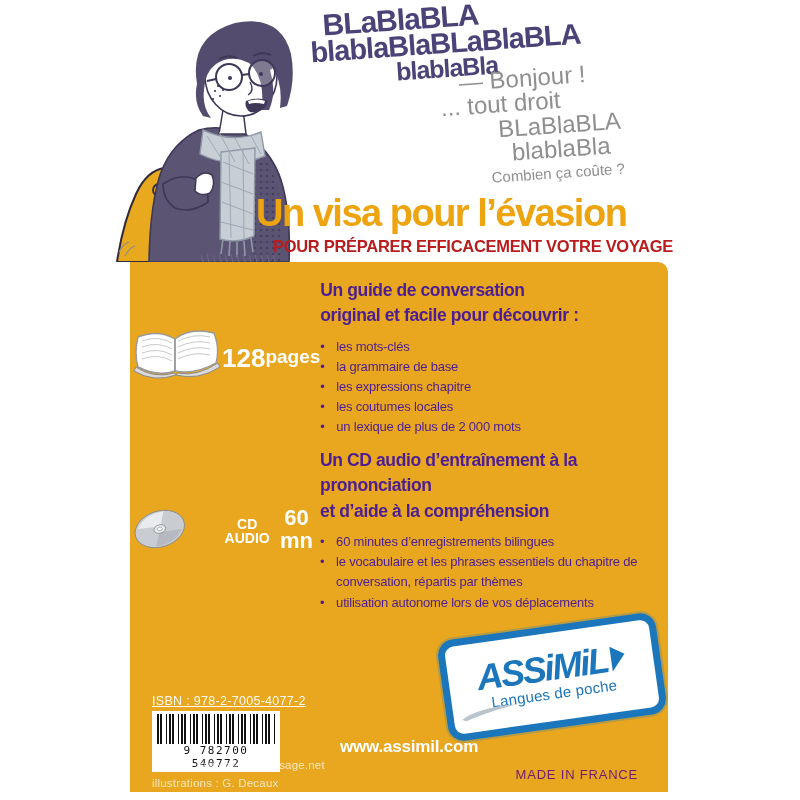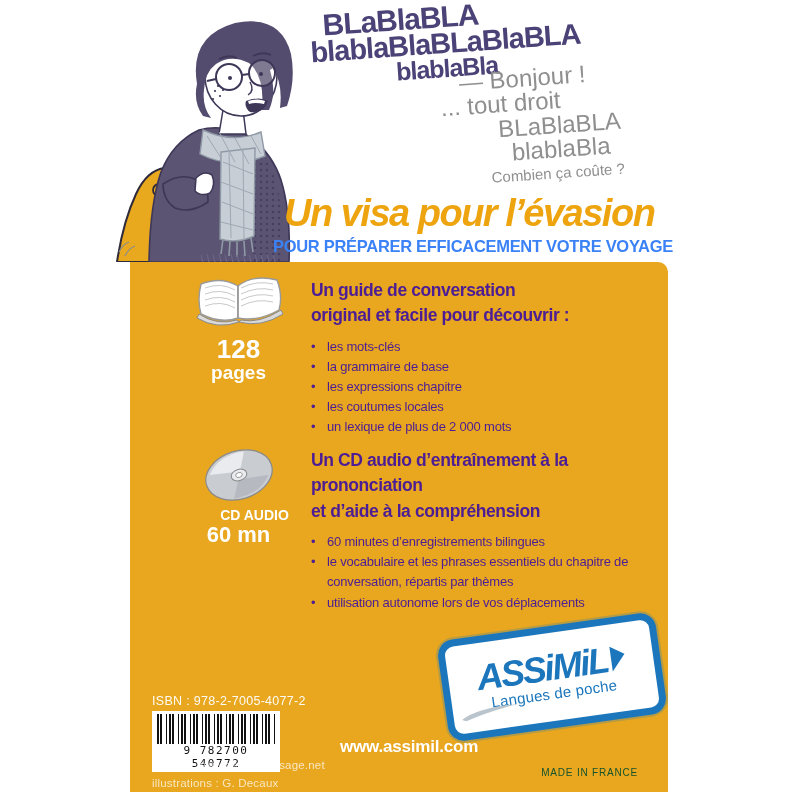--- a/index.html
+++ b/index.html
@@ -19,34 +19,34 @@
   .dialogue{position:absolute;left:436px;top:66px;width:190px;
     transform:rotate(-4deg);color:#8F8F8F;line-height:1.02;}
   .dlg{display:block;white-space:nowrap;}
   .dlg-0{font-size:24px;margin-left:26px;}
   .dlg-1{font-size:24px;margin-left:6px;}
   .dlg-2{font-size:24px;margin-left:62px;}
   .dlg-3{font-size:24px;margin-left:74px;}
   .dlg-4{font-size:15px;margin-left:52px;margin-top:3px;}
 
   
-  .title{position:absolute;left:284px;top:192px;font-size:38px;font-weight:bold;
-    color:#EDA40F;letter-spacing:-1.5px;white-space:nowrap;font-style:italic;}
+  .title{position:absolute;left:256px;top:192px;font-size:38px;font-weight:bold;
+    color:#EDA40F;letter-spacing:-1.5px;white-space:nowrap;}
   .subtitle{position:absolute;left:273px;top:237px;font-size:16.5px;font-weight:bold;
-    color:#3b82f6;letter-spacing:-0.3px;white-space:nowrap;}
+    color:#b91c1c;letter-spacing:-0.3px;white-space:nowrap;}
 
   
   .panel{position:absolute;left:130px;top:262px;width:538px;height:530px;
     background:#E8A71E;border-radius:0 10px 0 0;color:#fff;}
 
   .section{position:absolute;left:0;right:0;display:flex;}
   .sec-0{top:14px;}
   .sec-1{top:184px;}
-  .icon-col{flex:0 0 145px;display:flex;flex-direction:column;align-items:center;
-    color:#fff;font-weight:bold;text-align:center;padding-left:36px;}
+  .icon-col{flex:0 0 145px;display:flex;flex-direction:row;align-items:center;
+    color:#fff;font-weight:bold;text-align:center;}
   .text-col{flex:1;padding-right:6px;color:#4c1d95;}
   .sec-heading{font-size:17.5px;font-weight:bold;line-height:1.45;margin:2px 0 8px;
     letter-spacing:-0.4px;}
   .sec-heading span{display:block;}
   ul.bullets{list-style:none;margin:0;padding:0;font-size:13px;line-height:1.55;
     letter-spacing:-0.2px;}
   ul.bullets li{position:relative;padding-left:16px;}
   ul.bullets li::before{content:"•";position:absolute;left:0;top:0;}
   .badge-value{font-size:26px;line-height:1.05;margin-top:4px;}
   .badge-label{font-size:19px;line-height:1.05;}
@@ -61,32 +61,32 @@
   .logo-brand{color:#1C76BC;font-size:36px;font-weight:bold;font-style:italic;
     letter-spacing:-2px;line-height:0.9;}
   .logo-flag{display:inline-block;width:0;height:0;border-left:14px solid #1C76BC;
     border-top:9px solid transparent;border-bottom:16px solid transparent;
     margin-left:3px;}
   .logo-tag{color:#1C76BC;font-size:15px;letter-spacing:0.2px;margin-top:1px;}
   .logo-swoosh{position:absolute;left:6px;bottom:10px;width:60px;height:16px;}
 
   
   .isbn{position:absolute;left:22px;top:432px;font-size:12.5px;
-    color:rgba(255,255,255,0.95);letter-spacing:0.3px;}
+    color:rgba(255,255,255,0.95);letter-spacing:0.3px;text-decoration:underline;}
   .barcode{position:absolute;left:22px;top:449px;width:118px;background:#fff;
     padding:3px 5px 2px;}
   .bars{height:30px;background:repeating-linear-gradient(90deg,
     #111 0 2px,#fff 2px 3px,#111 3px 5px,#fff 5px 9px,#111 9px 10px,#fff 10px 12px);}
   .digits{font-family:"DejaVu Sans Mono",monospace;font-size:11px;color:#111;
     letter-spacing:1.5px;text-align:center;margin-top:0;}
   .credits{position:absolute;left:22px;top:495px;font-size:11.5px;line-height:1.55;
     color:rgba(255,255,255,0.72);letter-spacing:0.2px;}
   .website{position:absolute;left:210px;top:475px;font-size:17px;font-weight:bold;
     color:#fff;letter-spacing:-0.2px;}
-  .made-in{position:absolute;right:30px;top:505px;font-size:10px;color:#14532d;
+  .made-in{position:absolute;right:30px;top:505px;font-size:13px;color:#701a75;
     letter-spacing:0.8px;padding-left:32px;}
 
   .illustration{position:absolute;left:103px;top:12px;width:218px;height:250px;}
 </style>
 </head>
 <body>
 
 <div class="page">
 
   <div class="bla-block">

